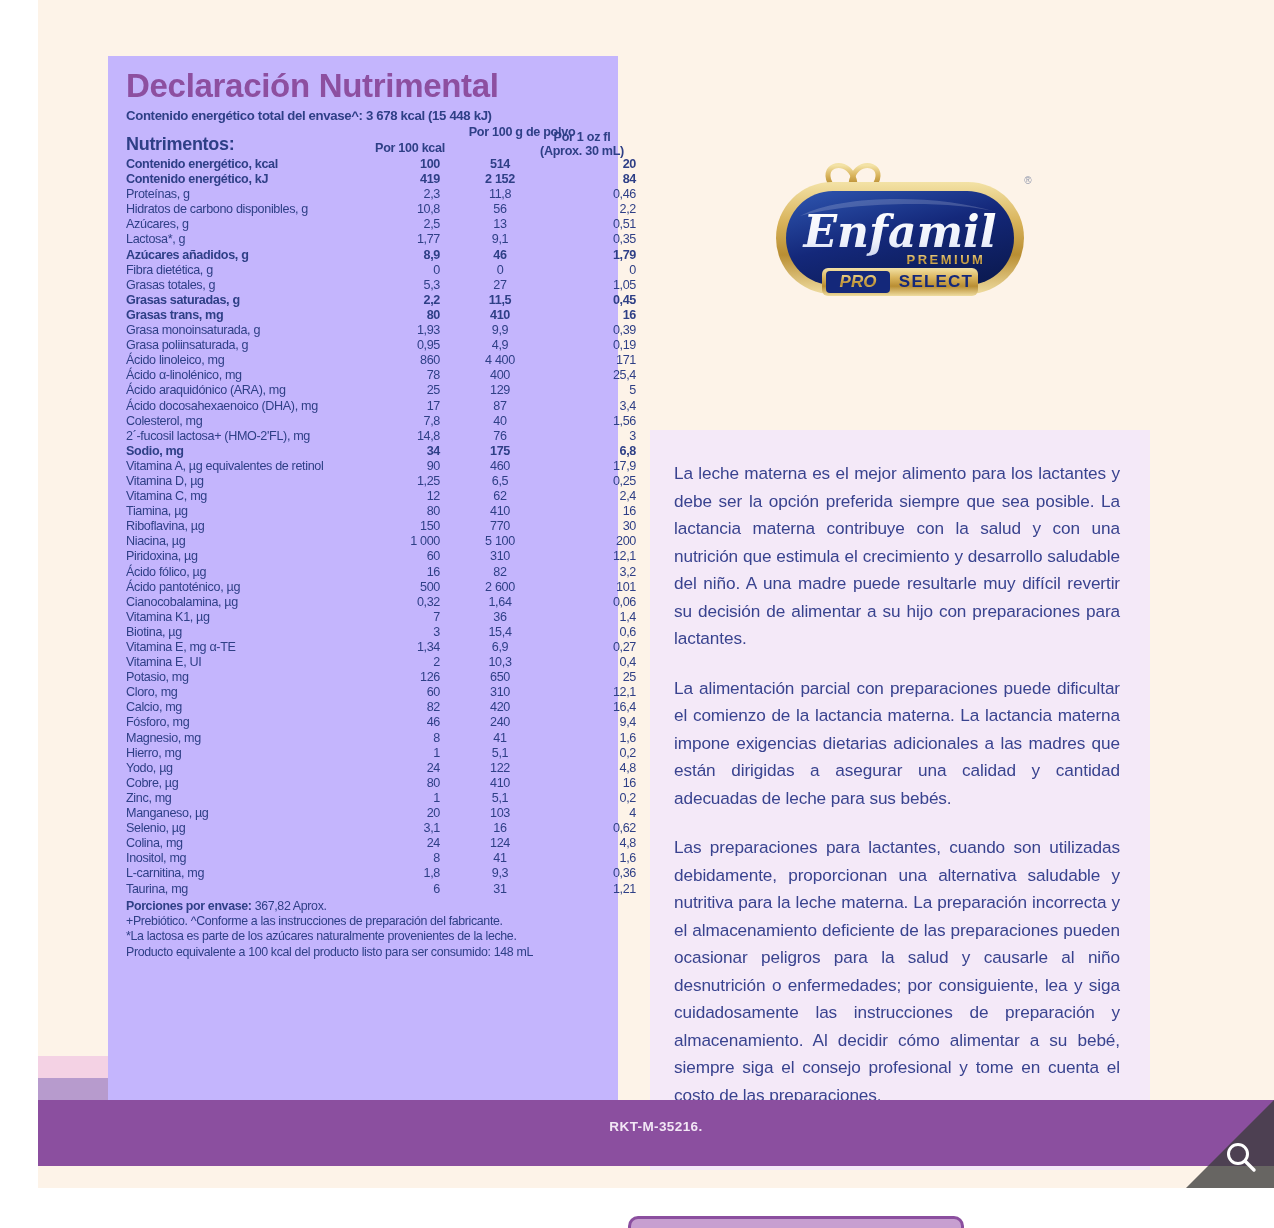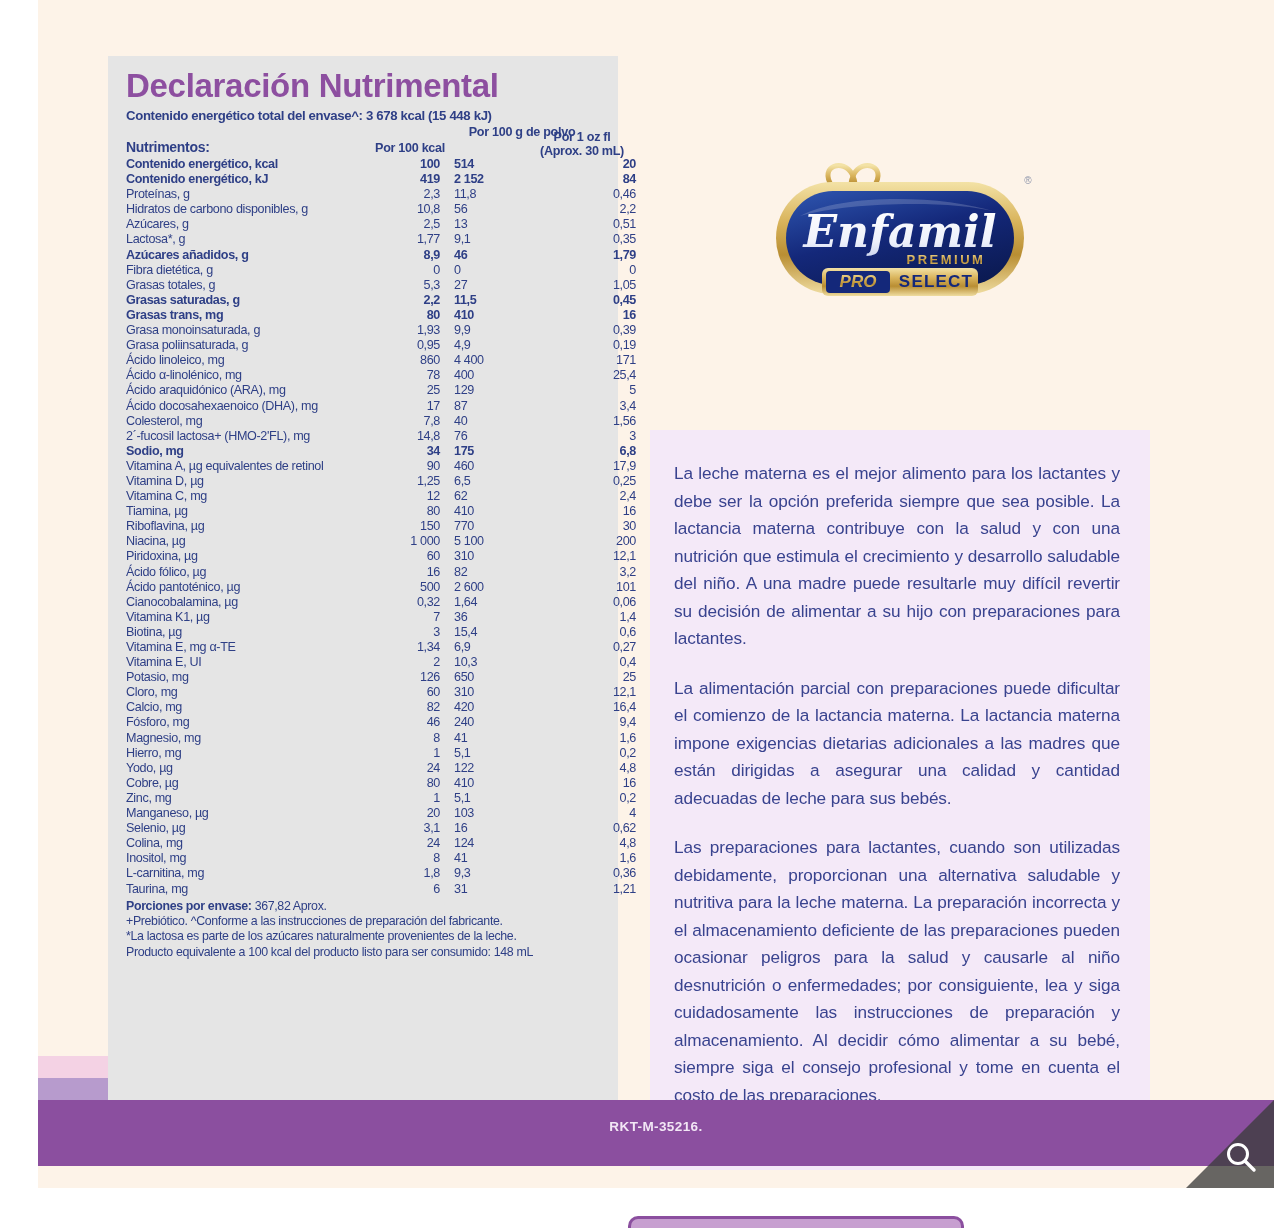--- a/index.html
+++ b/index.html
@@ -27,50 +27,50 @@
     display:flex;align-items:center;justify-content:center;
     color:#f2e6f5;font-size:13.5px;font-weight:bold;letter-spacing:.4px;
   }
 
   
   .purple-left{position:absolute;left:38px;top:1100px;width:335px;height:66px;background:#8b4f9f;}
 
   
   .nutri-panel{
     position:absolute;left:108px;top:56px;width:510px;height:1100px;
-    background:#e5e5e5;
+    background:#c4b5fd;
   }
   .nutri-inner{position:absolute;left:18px;top:10px;width:478px;}
 
   .decl-title{
     color:#8d4fa0;font-size:33px;font-weight:bold;letter-spacing:-.3px;
     line-height:40px;margin:0 0 2px 0;white-space:nowrap;
   }
 
   .energy-line{
     color:#2e3f86;font-size:13.2px;font-weight:bold;line-height:15px;
     white-space:nowrap;letter-spacing:-.35px;
   }
 
   
   .hdr-row{position:relative;height:34px;color:#2e3f86;font-weight:bold;font-size:12.6px;letter-spacing:-.3px;}
-  .hdr-nutrimentos{position:absolute;left:0;bottom:2px;font-size:14px;}
+  .hdr-nutrimentos{position:absolute;left:0;bottom:2px;font-size:18px;}
   .hdr-c1{position:absolute;left:236px;bottom:2px;width:96px;text-align:center;}
   .hdr-c2{position:absolute;left:330px;bottom:18px;width:132px;text-align:center;}
   .hdr-c3{position:absolute;left:396px;bottom:-1px;width:120px;text-align:center;line-height:14px;margin-top:34px;}
   .hdr-c3 span{display:block;}
 
   table.nutri{border-collapse:collapse;width:478px;table-layout:fixed;}
   table.nutri td{
     color:#2e3f86;font-size:12.6px;line-height:15.1px;padding:0;
     letter-spacing:-.35px;vertical-align:bottom;white-space:nowrap;
   }
   table.nutri td.name{width:238px;}
   table.nutri td.v1{width:76px;text-align:right;padding-right:14px;}
-  table.nutri td.v2{width:92px;text-align:left;padding-right:18px;}
+  table.nutri td.v2{width:92px;text-align:center;padding-right:18px;}
   table.nutri td.v3{width:72px;text-align:right;padding-right:0px;}
   table.nutri tr.b td{font-weight:bold;}
   .i1{padding-left:11px;}
   .i2{padding-left:22px;}
 
   .footnotes{margin-top:2px;color:#2e3f86;font-size:12.4px;line-height:15.4px;letter-spacing:-.35px;white-space:nowrap;}
   .footnotes .fb{font-weight:bold;}
 
   
   .logo-wrap{position:absolute;left:760px;top:150px;width:280px;height:160px;}

